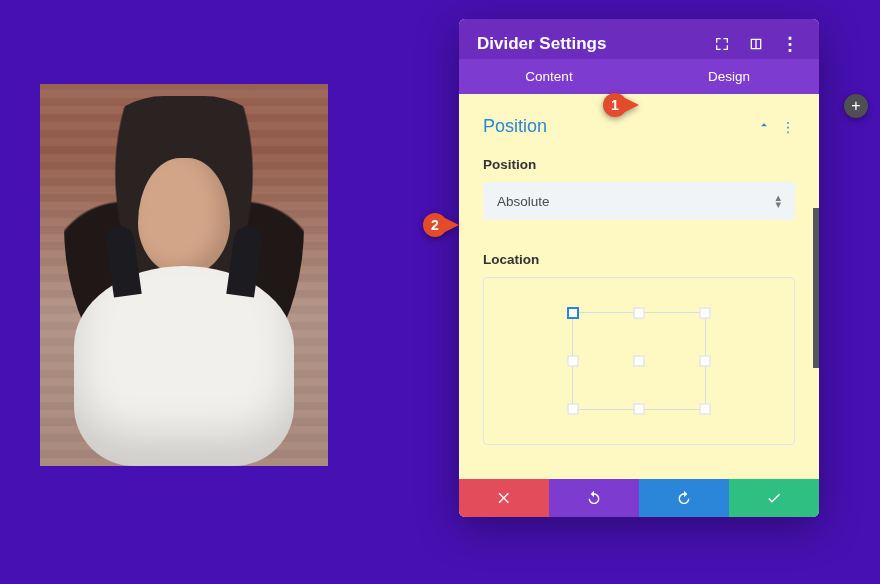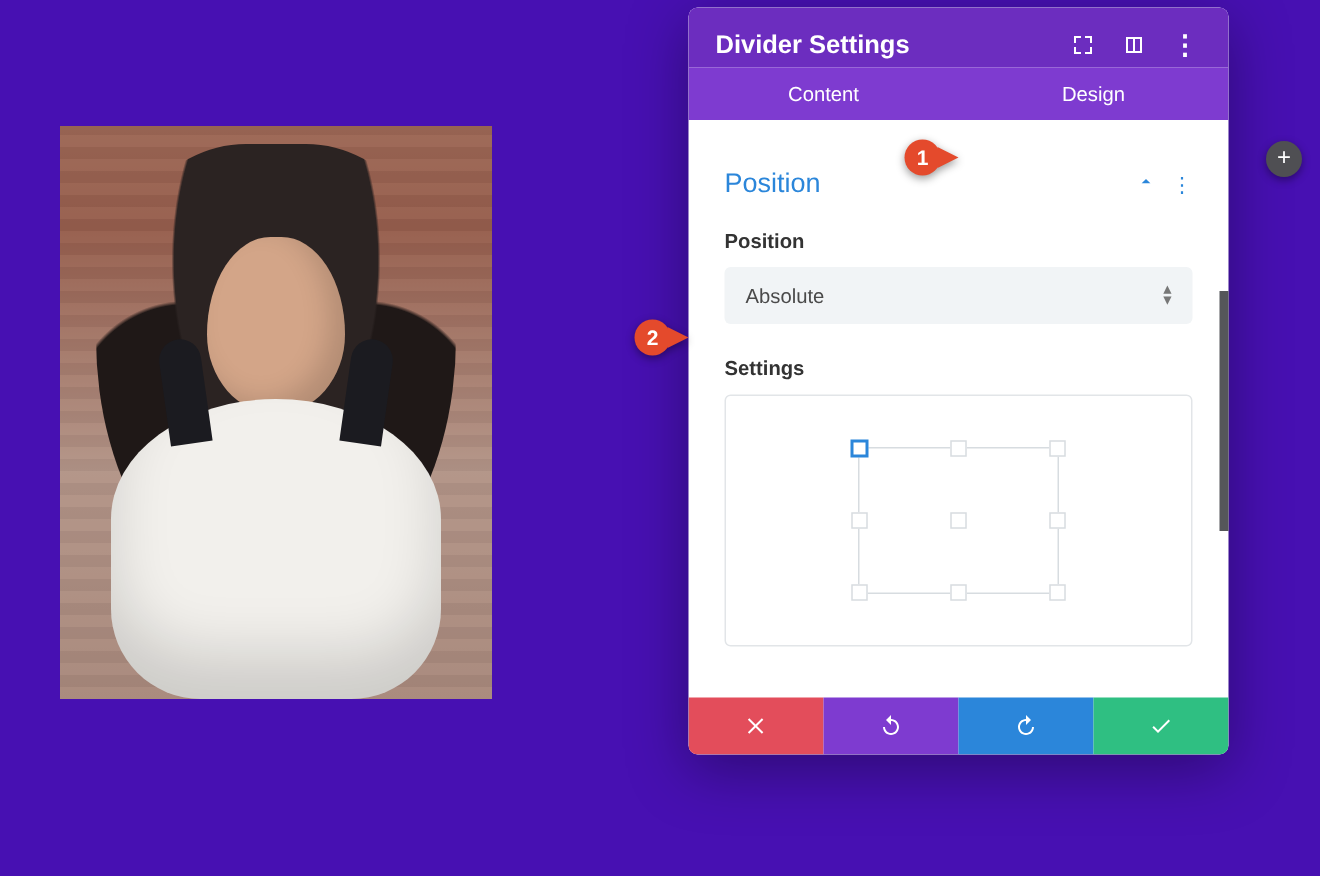--- a/index.html
+++ b/index.html
@@ -76,24 +76,24 @@
                 radial-gradient(ellipse at 25% 60%, #1f1817 0 30%, transparent 31%),
                 radial-gradient(ellipse at 75% 60%, #1f1817 0 30%, transparent 31%);
     border-radius: 50% 50% 60% 60% / 50% 50% 70% 70%;
     filter: blur(0.3px);
   }
 
   
   .panel {
     position: absolute;
     left: 459px;
-    top: 5px;
+    top: 19px;
     width: 360px;
     height: 498px;
-    background: #ffffff;
+    background: #fef9c3;
     border-radius: 6px;
     box-shadow: 0 10px 40px rgba(0,0,0,0.35);
     display: flex;
     flex-direction: column;
     overflow: hidden;
   }
 
   .panel-header {
     background: #6c2dbf;
     color: #fff;
@@ -135,21 +135,21 @@
     color: #fff;
     cursor: pointer;
   }
   .tab.active {
     background: #8f52da;
   }
 
   .panel-body {
     flex: 1;
     overflow-y: auto;
-    padding: 32px 24px 10px;
+    padding: 22px 24px 10px;
     position: relative;
   }
 
   .section-head {
     display: flex;
     align-items: center;
     color: #2b86da;
     font-size: 18px;
     font-weight: 500;
     margin-bottom: 20px;
@@ -170,21 +170,21 @@
     position: relative;
     background: #f1f4f6;
     border-radius: 4px;
     height: 38px;
     display: flex;
     align-items: center;
     padding: 0 14px;
     font-size: 13.5px;
     color: #4a4a4a;
     cursor: pointer;
-    margin-bottom: 22px;
+    margin-bottom: 32px;
   }
   .select-box .sel-caret {
     margin-left: auto;
     font-size: 11px;
     color: #777;
     line-height: 0.6;
   }
 
   .location-pad {
     border: 1px solid #e2e5e8;
@@ -337,21 +337,21 @@
       </span>
       <span class="sec-ico">⋮</span>
     </div>
 
     <div class="field-label">Position</div>
     <div class="select-box">
       <span>Absolute</span>
       <span class="sel-caret">▴<br>▾</span>
     </div>
 
-    <div class="field-label">Settings</div>
+    <div class="field-label">Location</div>
     <div class="location-pad">
       <div class="loc-grid">
         <div class="loc-point sel" style="left:0%;top:0%"></div>
         <div class="loc-point" style="left:50%;top:0%"></div>
         <div class="loc-point" style="left:100%;top:0%"></div>
         <div class="loc-point" style="left:0%;top:50%"></div>
         <div class="loc-point" style="left:50%;top:50%"></div>
         <div class="loc-point" style="left:100%;top:50%"></div>
         <div class="loc-point" style="left:0%;top:100%"></div>
         <div class="loc-point" style="left:50%;top:100%"></div>

